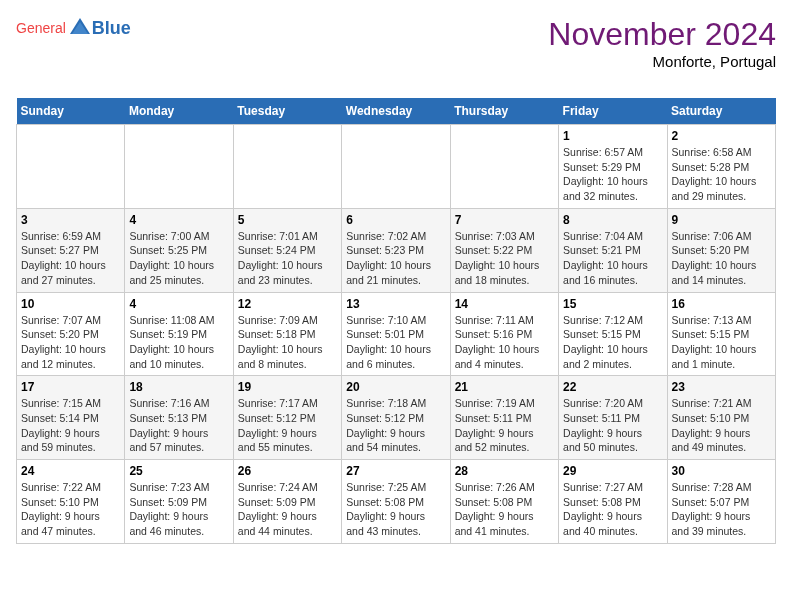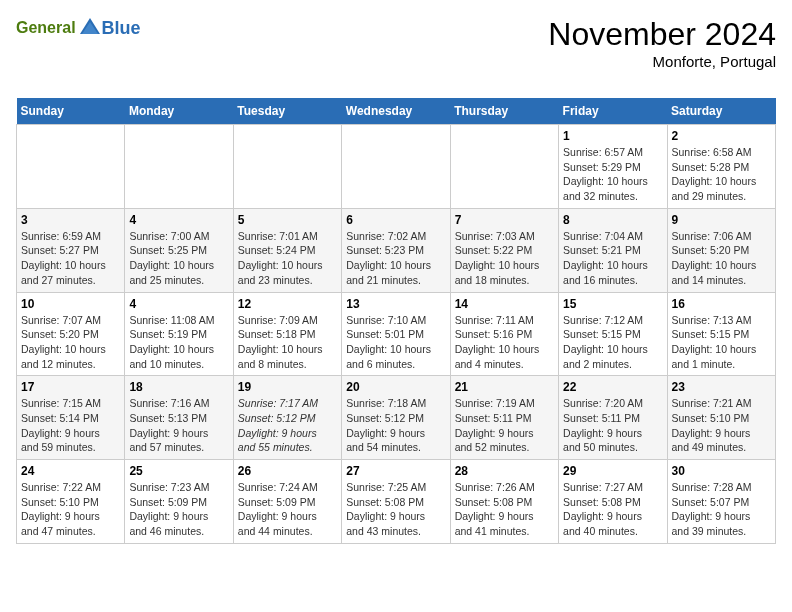--- a/index.html
+++ b/index.html
@@ -14,41 +14,41 @@
       display: flex;
       justify-content: space-between;
       align-items: flex-start;
       margin-bottom: 8px;
     }
     .logo {
       display: flex;
       align-items: center;
     }
     .logo-text-general {
-      font-size: 16px;
-      font-weight: bold;
-      color: #4d7c0f;
+      font-size: 14px;
+      font-weight: normal;
+      color: #ef4444;
     }
     .logo-text-blue {
       font-size: 18px;
       font-weight: bold;
       color: #2a6db5;
     }
     .logo-icon {
       width: 24px;
       height: 24px;
       margin-left: 2px;
     }
     .title-block {
       text-align: right;
     }
     .month-title {
       font-size: 32px;
       font-weight: normal;
-      color: #000000;
+      color: #701a75;
     }
     .location {
       font-size: 15px;
       color: #000000;
     }
     table {
       width: 100%;
       border-collapse: collapse;
       font-size: 11px;
       margin-top: 28px;
@@ -252,21 +252,21 @@
         </td>
         <td>
           <span class="day-num">18</span>
           <div class="day-info" style="white-space: pre-line;">Sunrise: 7:16 AM
 Sunset: 5:13 PM
 Daylight: 9 hours
 and 57 minutes.</div>
         </td>
         <td>
           <span class="day-num">19</span>
-          <div class="day-info" style="white-space: pre-line; font-style: italic;">Sunrise: 7:17 AM
+          <div class="day-info" style="white-space: pre-line;">Sunrise: 7:17 AM
 Sunset: 5:12 PM
 Daylight: 9 hours
 and 55 minutes.</div>
         </td>
         <td>
           <span class="day-num">20</span>
           <div class="day-info" style="white-space: pre-line;">Sunrise: 7:18 AM
 Sunset: 5:12 PM
 Daylight: 9 hours
 and 54 minutes.</div>

